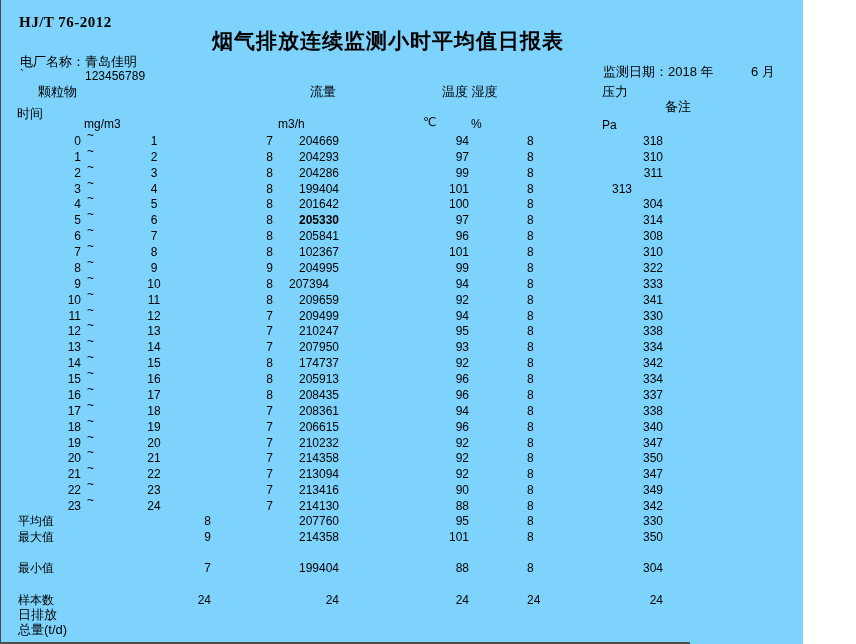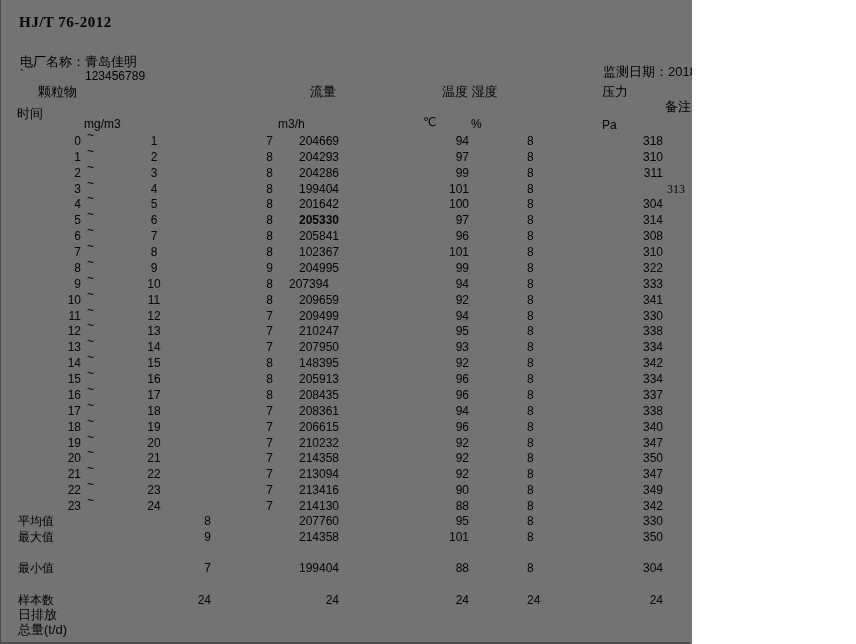--- a/index.html
+++ b/index.html
@@ -1,17 +1,17 @@
 <!DOCTYPE html>
 <html><head>
 <meta charset="utf-8">
 <style>
   html,body{margin:0;padding:0;background:#fff;}
   .page{
-    position:relative;width:692px;height:644px;background:#737373;color:#000;
+    position:relative;width:803px;height:644px;background:#7dd3fc;color:#000;
     font-family:"Liberation Sans","DejaVu Sans",sans-serif;font-size:12px;overflow:hidden;
   }
   .t{position:absolute;white-space:pre;line-height:14px;}
   .cjk{font-size:13px;}
   .num{font-size:12px;}
   .right{text-align:right;}
   .center{text-align:center;}
   .code{
     font-family:"Liberation Serif","DejaVu Serif",serif;
     font-weight:bold;font-size:15px;letter-spacing:0.5px;
@@ -27,20 +27,21 @@
 </style>
 </head>
 <body>
 
 <div class="page">
 
   <div class="vline"></div>
   <div class="hline"></div>
 
   <div class="t code" style="left:19px;top:15px;">HJ/T 76-2012</div>
+  <div class="t title">烟气排放连续监测小时平均值日报表</div>
 
   <div class="t cjk" style="left:20px;top:55px;">电厂名称：青岛佳明</div>
   <div class="t" style="left:20px;top:68px;">`</div>
   <div class="t num" style="left:85px;top:69px;">123456789</div>
 
   <div class="t cjk" style="left:603px;top:65px;">监测日期：2018 年</div>
   <div class="t cjk" style="left:751px;top:65px;">6 月</div>
   <div class="t cjk" style="left:815px;top:65px;">19 日</div>
 
   <div class="t cjk" style="left:38px;top:85px;">颗粒物</div>
@@ -81,21 +82,21 @@
       <div class="cell right" style="left: 429px; top: 166px; width: 40px;">99</div>
       <div class="cell" style="left: 527px; top: 166px; width: 30px;">8</div>
       <div class="cell right" style="left: 613px; top: 166px; width: 50px;">311</div>
       <div class="cell right" style="left: 41px; top: 182px; width: 40px;">3</div>
       <div class="tilde" style="left: 87px; top: 177px;">~</div>
       <div class="cell center" style="left: 134px; top: 182px; width: 40px;">4</div>
       <div class="cell right" style="left: 233px; top: 182px; width: 40px;">8</div>
       <div class="cell right" style="left: 279px; top: 182px; width: 60px;">199404</div>
       <div class="cell right" style="left: 429px; top: 182px; width: 40px;">101</div>
       <div class="cell" style="left: 527px; top: 182px; width: 30px;">8</div>
-      <div class="cell right" style="left: 635px; top: 182px; width: 50px; font-family: Liberation Serif, serif;">313</div>
+      <div class="cell right" style="left: 582px; top: 182px; width: 50px;">313</div>
       <div class="cell right" style="left: 41px; top: 197px; width: 40px;">4</div>
       <div class="tilde" style="left: 87px; top: 192px;">~</div>
       <div class="cell center" style="left: 134px; top: 197px; width: 40px;">5</div>
       <div class="cell right" style="left: 233px; top: 197px; width: 40px;">8</div>
       <div class="cell right" style="left: 279px; top: 197px; width: 60px;">201642</div>
       <div class="cell right" style="left: 429px; top: 197px; width: 40px;">100</div>
       <div class="cell" style="left: 527px; top: 197px; width: 30px;">8</div>
       <div class="cell right" style="left: 613px; top: 197px; width: 50px;">304</div>
       <div class="cell right" style="left: 41px; top: 213px; width: 40px;">5</div>
       <div class="tilde" style="left: 87px; top: 208px;">~</div>
@@ -166,21 +167,21 @@
       <div class="cell center" style="left: 134px; top: 340px; width: 40px;">14</div>
       <div class="cell right" style="left: 233px; top: 340px; width: 40px;">7</div>
       <div class="cell right" style="left: 279px; top: 340px; width: 60px;">207950</div>
       <div class="cell right" style="left: 429px; top: 340px; width: 40px;">93</div>
       <div class="cell" style="left: 527px; top: 340px; width: 30px;">8</div>
       <div class="cell right" style="left: 613px; top: 340px; width: 50px;">334</div>
       <div class="cell right" style="left: 41px; top: 356px; width: 40px;">14</div>
       <div class="tilde" style="left: 87px; top: 351px;">~</div>
       <div class="cell center" style="left: 134px; top: 356px; width: 40px;">15</div>
       <div class="cell right" style="left: 233px; top: 356px; width: 40px;">8</div>
-      <div class="cell right" style="left: 279px; top: 356px; width: 60px;">148395</div>
+      <div class="cell right" style="left: 279px; top: 356px; width: 60px;">174737</div>
       <div class="cell right" style="left: 429px; top: 356px; width: 40px;">92</div>
       <div class="cell" style="left: 527px; top: 356px; width: 30px;">8</div>
       <div class="cell right" style="left: 613px; top: 356px; width: 50px;">342</div>
       <div class="cell right" style="left: 41px; top: 372px; width: 40px;">15</div>
       <div class="tilde" style="left: 87px; top: 367px;">~</div>
       <div class="cell center" style="left: 134px; top: 372px; width: 40px;">16</div>
       <div class="cell right" style="left: 233px; top: 372px; width: 40px;">8</div>
       <div class="cell right" style="left: 279px; top: 372px; width: 60px;">205913</div>
       <div class="cell right" style="left: 429px; top: 372px; width: 40px;">96</div>
       <div class="cell" style="left: 527px; top: 372px; width: 30px;">8</div>

